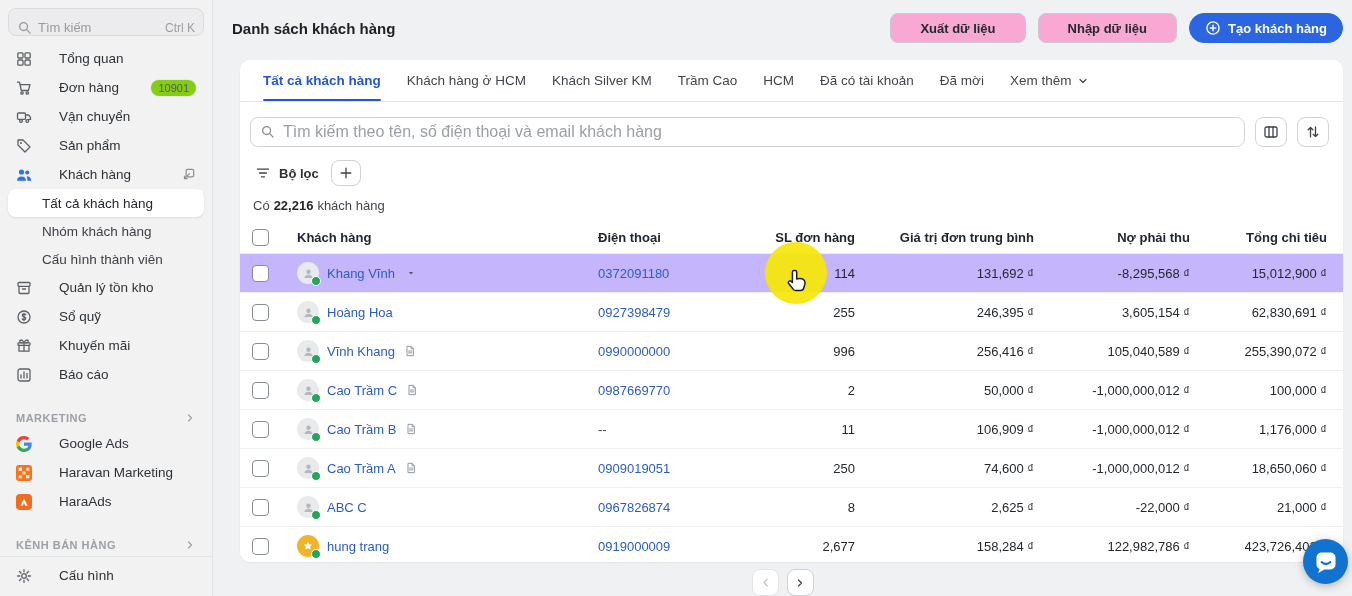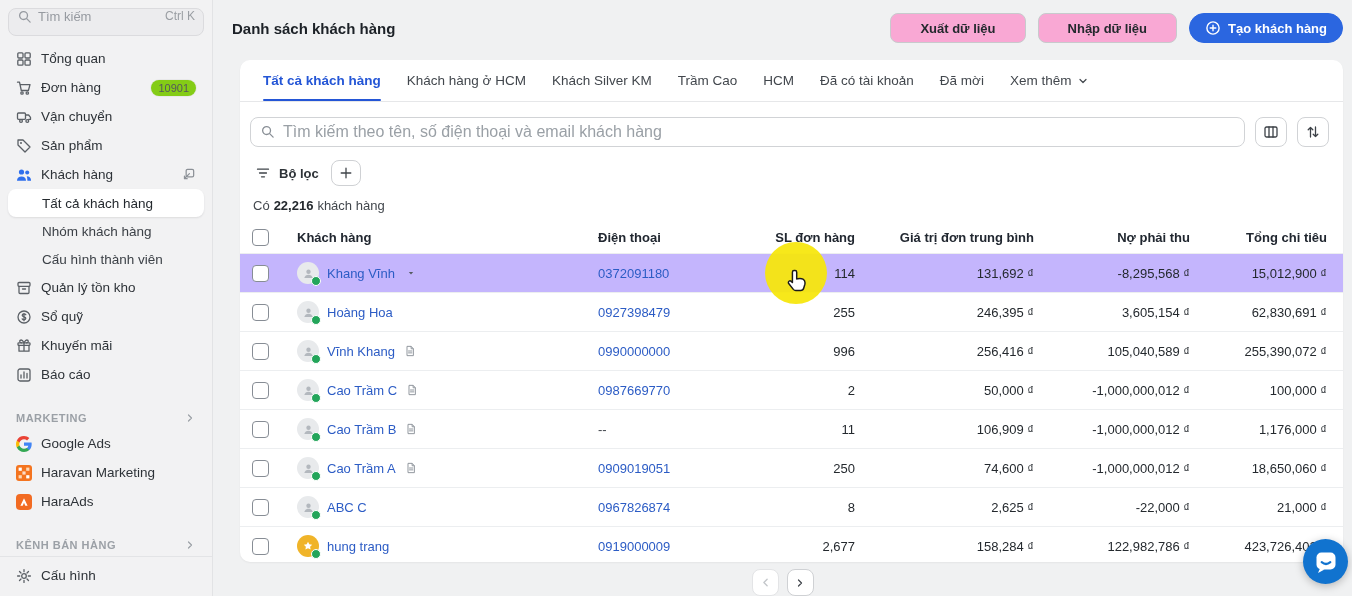--- a/index.html
+++ b/index.html
@@ -4,24 +4,24 @@
 <style>
   html,body{margin:0;padding:0;width:1352px;height:596px;}
   body{position:relative;overflow:hidden;background:#f0f1f2;color:#24292e;
        font-family:"Liberation Sans",sans-serif;font-size:13px;user-select:none;}
   svg{display:block;}
 
   
   .sidebar{position:absolute;left:0;top:0;width:213px;height:596px;background:#f2f2f3;
            border-right:1px solid #e2e3e5;box-sizing:border-box;padding:8px 8px 0;}
   .sb-search{height:26px;background:#ececee;border:1px solid #dbdbde;border-radius:8px;
-             display:flex;align-items:flex-start;padding:0 8px;gap:6px;color:#969aa0;
+             display:flex;align-items:flex-end;padding:0 8px;gap:6px;color:#969aa0;
              font-size:13px;margin-bottom:8px;cursor:text;}
   .sb-search .kbd{margin-left:auto;font-size:12px;color:#9a9ea3;}
-  .sb-item{height:29px;display:flex;align-items:center;gap:9px;padding:0 8px;border-radius:8px;
+  .sb-item{height:29px;display:flex;align-items:center;gap:27px;padding:0 8px;border-radius:8px;
            font-size:13.5px;color:#2e3338;cursor:pointer;font-weight:500;}
   .sb-item .ic{width:16px;height:16px;display:flex;align-items:center;justify-content:center;
                color:#5b6066;flex:none;}
   .sb-item .ic.blue{color:#2f6fed;}
   .sb-badge{margin-left:auto;background:#84cc16;border-radius:9px;padding:2px 7px;font-size:11px;
             color:#55585c;box-shadow:0 0 0 1px rgba(0,0,0,.04);}
   .sb-trail{margin-left:auto;color:#8b9096;display:flex;}
   .sb-subitem{height:28px;display:flex;align-items:center;padding:0 9px 0 34px;border-radius:8px;
               font-size:13.5px;color:#3c4147;cursor:pointer;}
   .sb-subitem.active{background:#fff;box-shadow:0 1px 2px rgba(27,31,35,.1);color:#24292e;}

